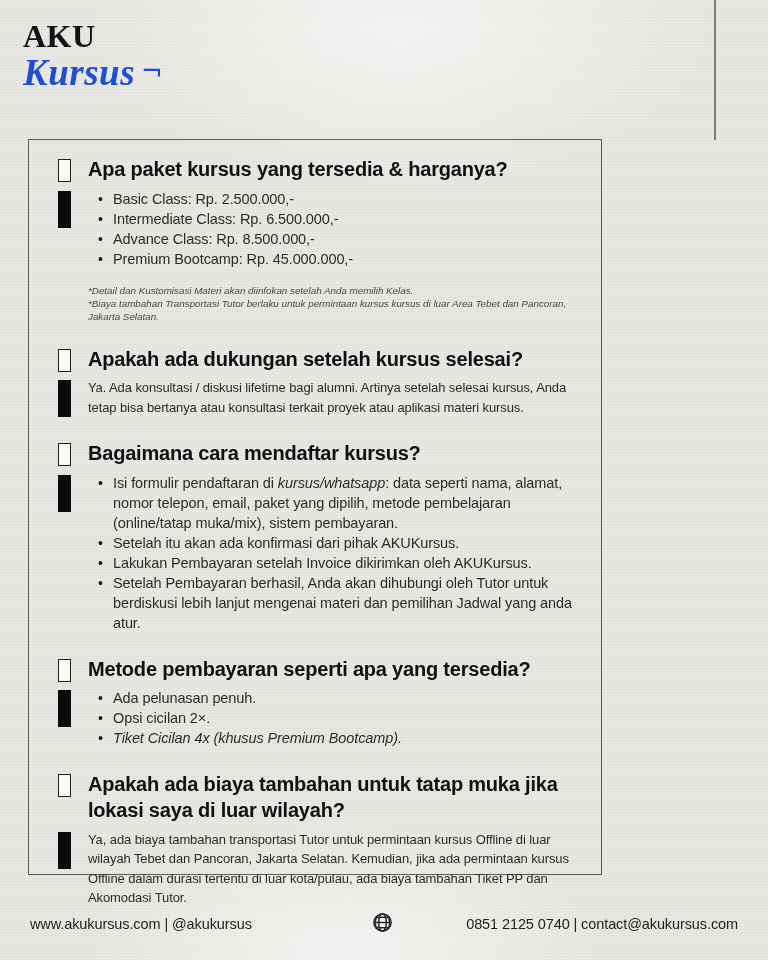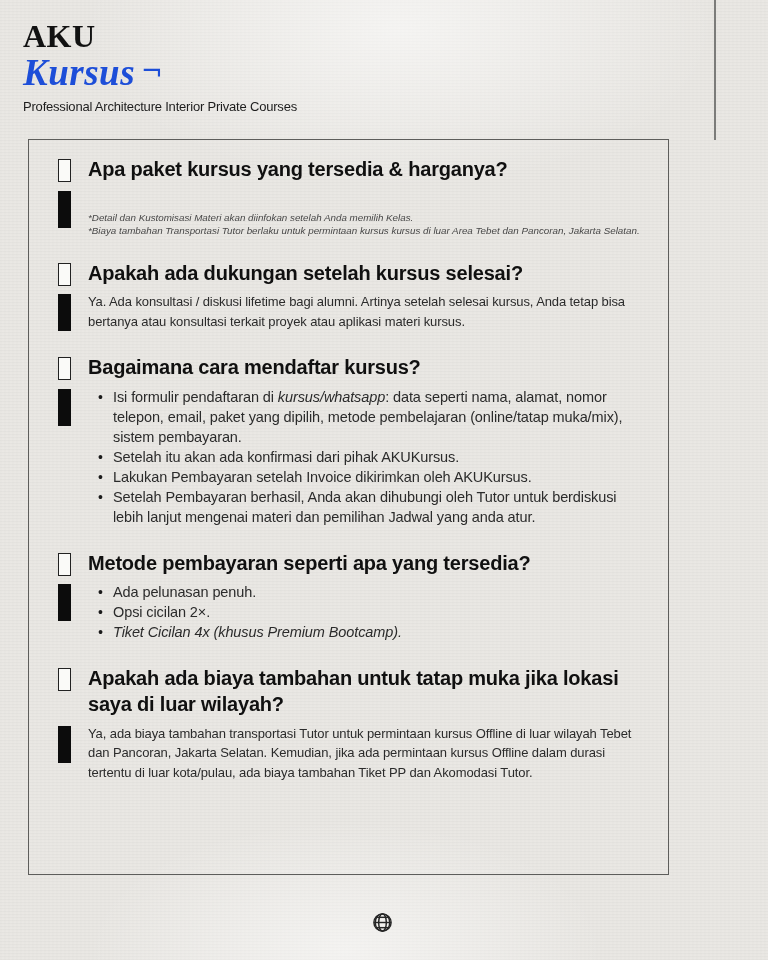--- a/index.html
+++ b/index.html
@@ -39,21 +39,21 @@
 
   
   .top-rule {
     position: absolute; left: 714px; top: 0; height: 140px; width: 0;
     border-left: 2px solid #7c7c7a;
   }
 
   
   .faq-box {
     position: absolute; left: 28px; top: 139px;
-    width: 641px; height: 736px; box-sizing: border-box;
+    width: 574px; height: 736px; box-sizing: border-box;
     border: 1.5px solid #5d5d5b;
     padding: 17px 28px 0 29px;
   }
   .faq { margin-bottom: 24px; }
   .row { display: grid; grid-template-columns: 30px 1fr; align-items: start; }
   .m-outline {
     width: 13px; height: 23px; box-sizing: border-box;
     border: 1.5px solid #222; background: #fafaf8; margin-top: 2px; display: block;
   }
   .m-solid {
@@ -67,21 +67,21 @@
   ul.bullets { margin: 2px 0 0 0; padding: 0; list-style: none; }
   ul.bullets li {
     position: relative; padding-left: 25px;
     font-size: 14.5px; line-height: 20px; color: #2b2b2b; letter-spacing: -0.1px;
   }
   ul.bullets li::before {
     content: "•"; position: absolute; left: 10px; top: 0;
     font-size: 14px; color: #1a1a1a;
   }
   .italic { font-style: italic; }
-  .notes { margin-top: 24px; }
+  .notes { margin-top: 15px; }
   .note {
     font-size: 9.8px; font-style: italic; color: #474747;
     line-height: 13px; letter-spacing: 0;
   }
 
   
   .footer {
     position: absolute; left: 30px; right: 30px; top: 912px; height: 24px;
     display: flex; justify-content: space-between; align-items: center;
     font-size: 14.5px; color: #1e1e1e; letter-spacing: -0.1px;
@@ -89,35 +89,40 @@
   .globe {
     position: absolute; left: 371px; top: 911px; width: 23px; height: 23px;
   }
 </style>
 </head>
 <body>
 
 <div class="header">
   <div class="logo-aku">AKU</div>
   <div class="logo-kursus"><span>Kursus</span><span class="logo-mark">¬</span></div>
-  <div class="tagline">Professional Architecture Interior Private Courses</div>
 </div>
 
 <div class="top-rule"></div>
 
 <main class="faq-box">
 
   <section class="faq">
     <div class="row">
       <span class="m-outline"></span>
       <h2 class="q">Apa paket kursus yang tersedia &amp; harganya?</h2>
     </div>
     <div class="row">
       <span class="m-solid"></span>
       <div>
+        <ul class="bullets">
+          <li>Basic Class: Rp. 2.500.000,-</li>
+          <li>Intermediate Class: Rp. 6.500.000,-</li>
+          <li>Advance Class: Rp. 8.500.000,-</li>
+          <li>Premium Bootcamp: Rp. 45.000.000,-</li>
+        </ul>
         <div class="notes">
           <div class="note">*Detail dan Kustomisasi Materi akan diinfokan setelah Anda memilih Kelas.</div>
           <div class="note">*Biaya tambahan Transportasi Tutor berlaku untuk permintaan kursus kursus di luar Area Tebet dan Pancoran, Jakarta Selatan.</div>
         </div>
       </div>
     </div>
   </section>
 
   <section class="faq">
     <div class="row">
@@ -168,20 +173,22 @@
     </div>
     <div class="row">
       <span class="m-solid"></span>
       <p class="answer" style="margin:2px 0 0 0;">Ya, ada biaya tambahan transportasi Tutor untuk permintaan kursus Offline di luar wilayah Tebet dan Pancoran, Jakarta Selatan. Kemudian, jika ada permintaan kursus Offline dalam durasi tertentu di luar kota/pulau, ada biaya tambahan Tiket PP dan Akomodasi Tutor.</p>
     </div>
   </section>
 
 </main>
 
 <footer class="footer">
+  <span>www.akukursus.com | @akukursus</span>
+  <span>0851 2125 0740 | contact@akukursus.com</span>
 </footer>
 
 <span class="globe">
   <svg viewBox="0 0 24 24" width="23" height="23">
     <g fill="none" stroke="#262626" stroke-width="1.5">
       <circle cx="12" cy="12" r="9"></circle>
       <ellipse cx="12" cy="12" rx="4" ry="9"></ellipse>
       <ellipse cx="12" cy="12" rx="7.6" ry="9"></ellipse>
       <line x1="5" y1="6.6" x2="19" y2="6.6"></line>
       <line x1="3.2" y1="12" x2="20.8" y2="12"></line>

